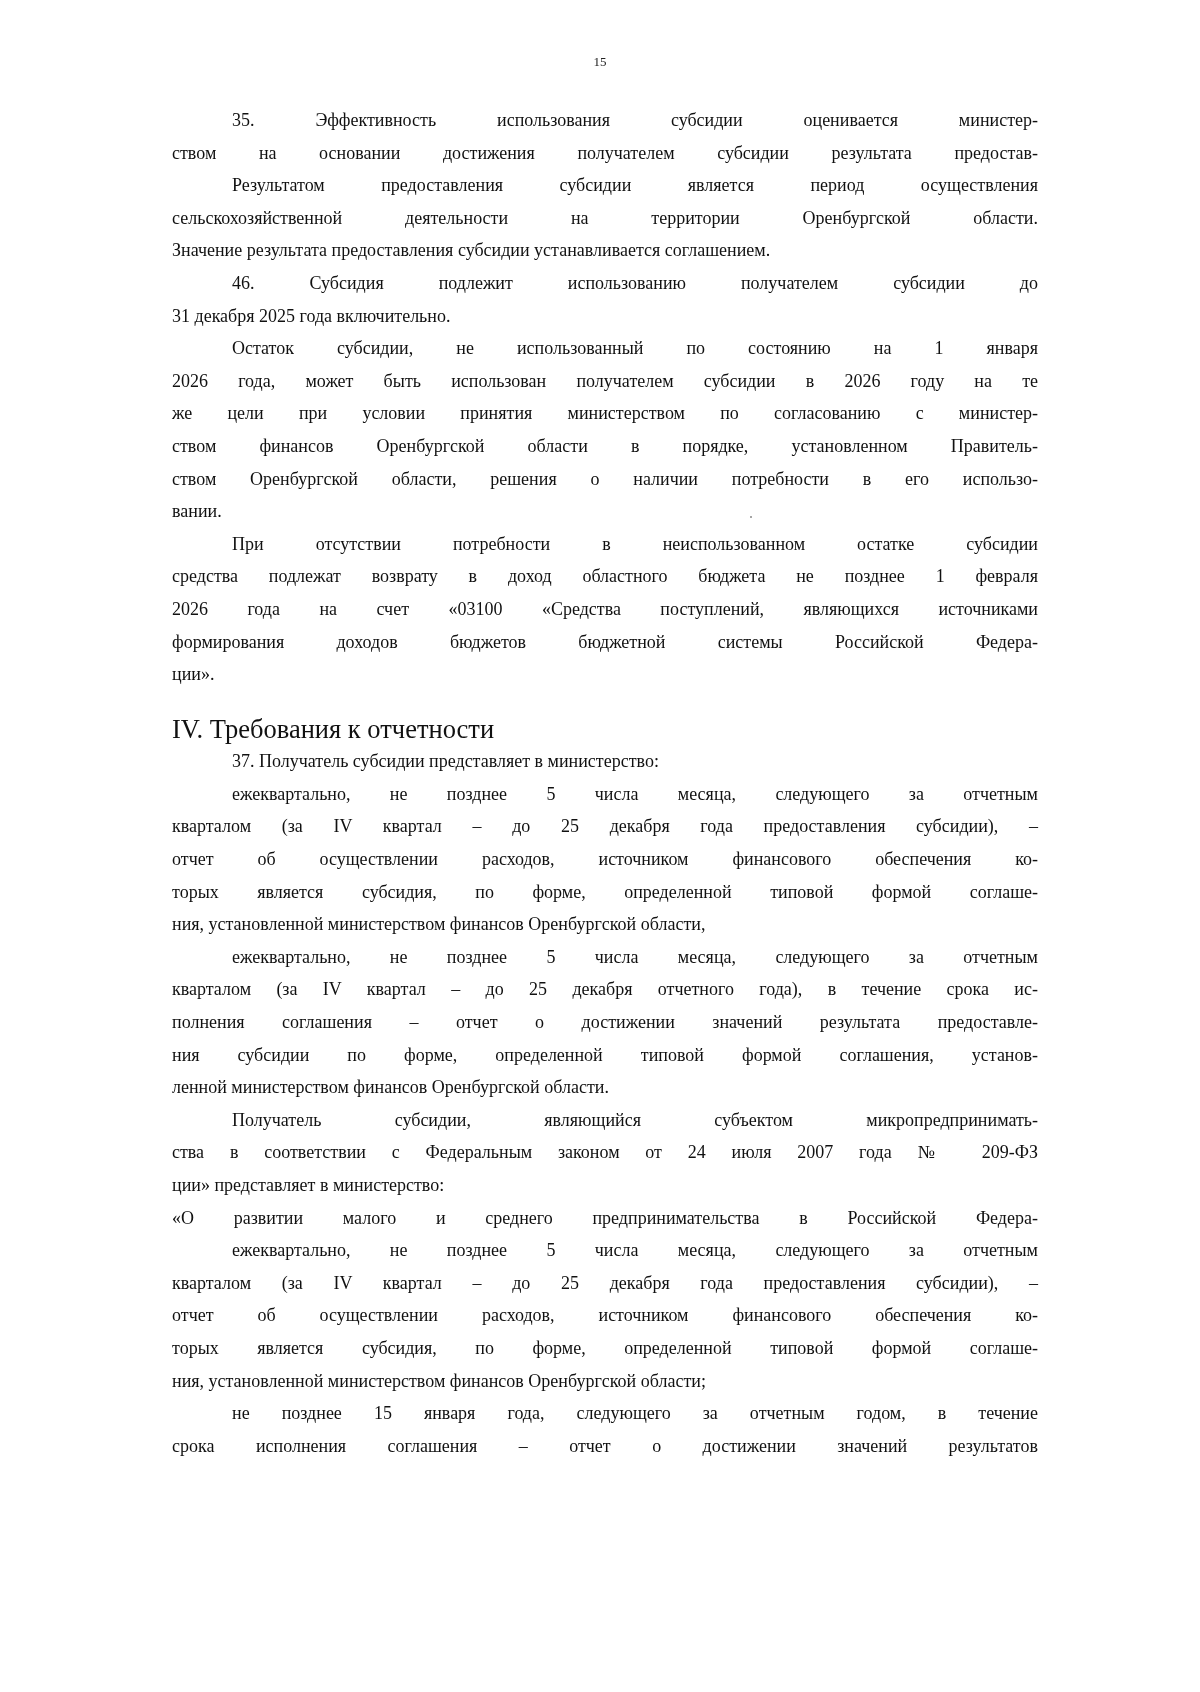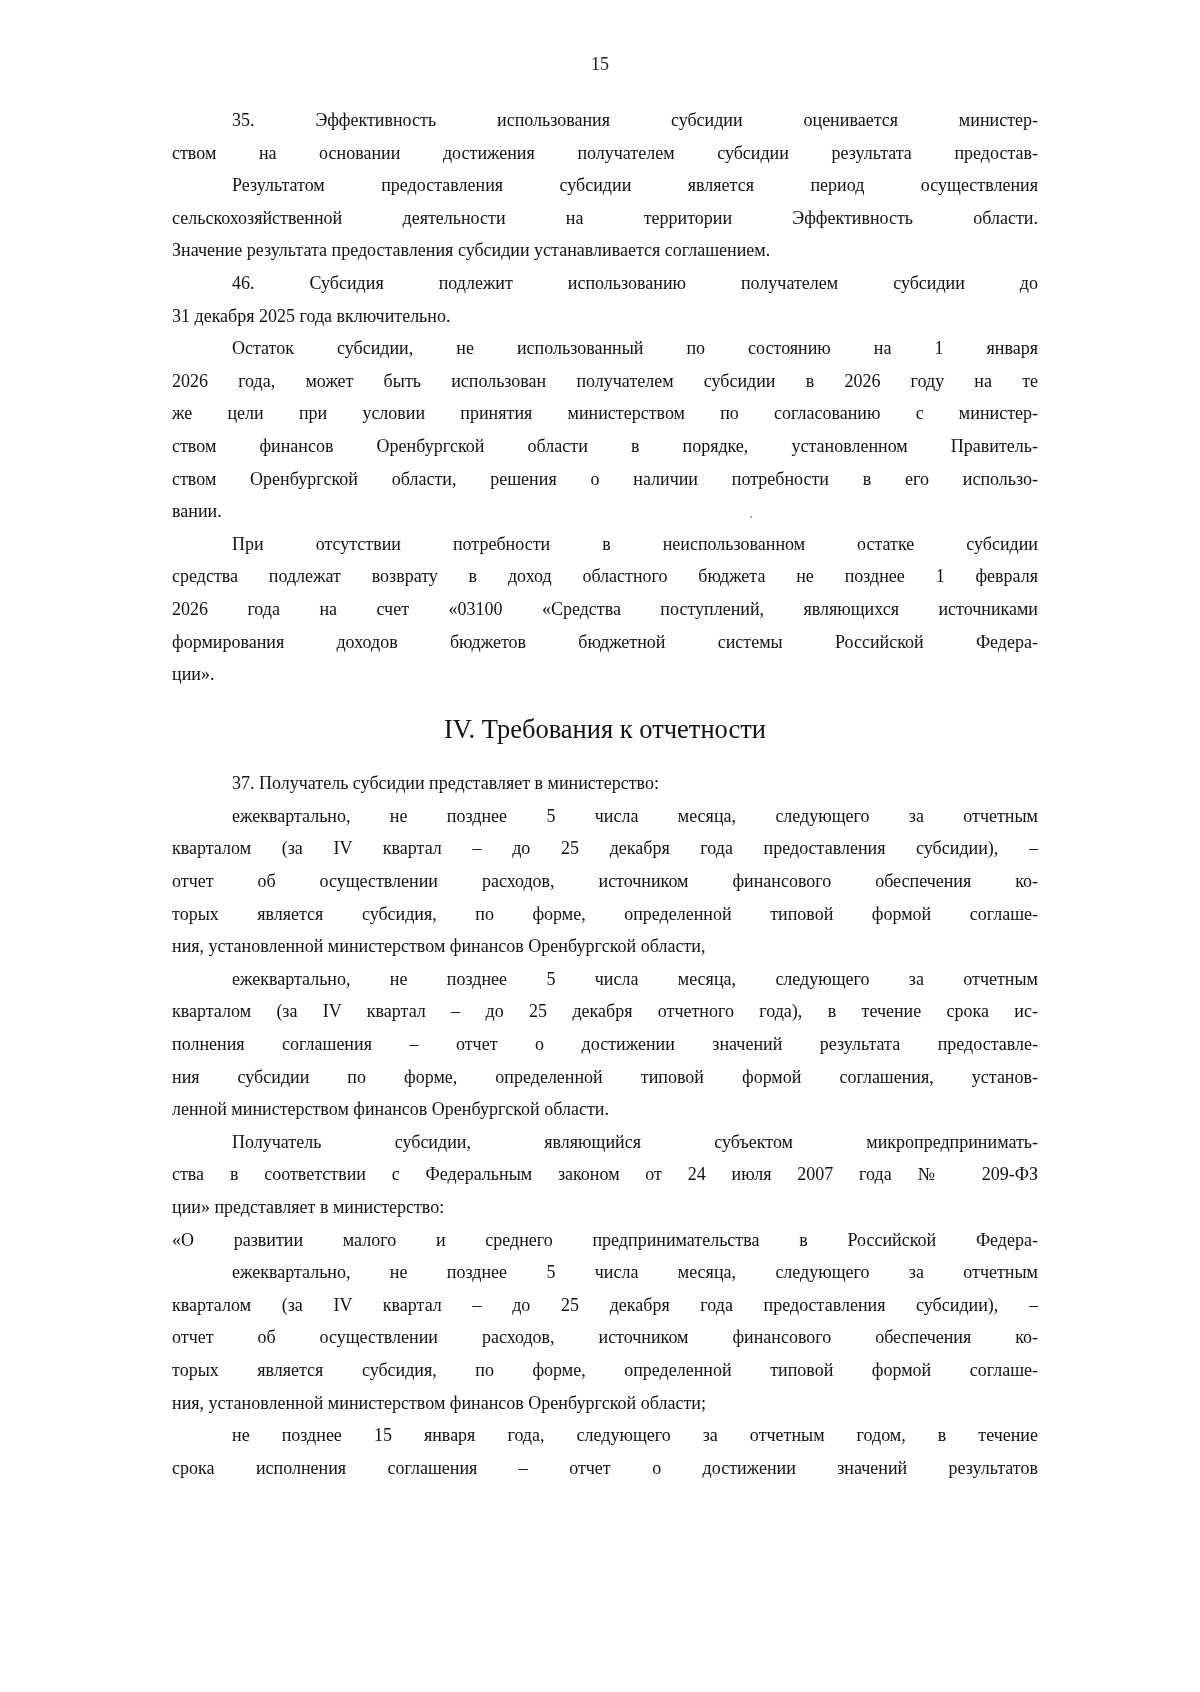--- a/index.html
+++ b/index.html
@@ -4,55 +4,55 @@
 <style>
   html, body { margin: 0; padding: 0; background: #ffffff; }
   body { width: 1200px; height: 1692px; position: relative; overflow: hidden; }
   .page {
     position: absolute; left: 0; top: 0; width: 1200px; height: 1692px;
     background: #ffffff; color: #111111;
     font-family: "Liberation Serif", "DejaVu Serif", serif;
   }
   .page-number {
     position: absolute; top: 54px; left: 0; width: 1200px; text-align: center;
-    font-size: 18px; color: #222;
+    font-size: 13px; color: #222;
   }
   .content {
     position: absolute; left: 172px; top: 104px; width: 866px;
   }
   .line {
     display: block; font-size: 18px; line-height: 32.6px; height: 32.6px;
     white-space: nowrap; text-align: justify; text-align-last: justify;
     letter-spacing: 0px;
   }
   .line.last { text-align-last: left; }
   .line.indent { padding-left: 60px; }
   .heading {
-    display: block; text-align: center; font-size: 26.5px; line-height: 32.6px;
-    height: 32.6px; margin-top: 22px; margin-bottom: 22px;
+    display: block; text-align: left; font-size: 26.5px; line-height: 32.6px;
+    height: 32.6px; margin-top: 22px; 
   }
   .speck {
     position: absolute; width: 2px; height: 2px; background: #888; border-radius: 1px;
   }
 </style>
 </head>
 <body>
 
 <div class="page">
   <div class="page-number">15</div>
 
   <div class="content">
     <div id="before">
         <div>
           <span class="line indent">35. Эффективность использования субсидии оценивается министер-</span>
           <span class="line">ством на основании достижения получателем субсидии результата предостав-</span>
         </div>
         <div>
           <span class="line indent">Результатом предоставления субсидии является период осуществления</span>
-          <span class="line">сельскохозяйственной деятельности на территории Эффективность области.</span>
+          <span class="line">сельскохозяйственной деятельности на территории Оренбургской области.</span>
           <span class="line last">Значение результата предоставления субсидии устанавливается соглашением.</span>
         </div>
         <div>
           <span class="line indent">46. Субсидия подлежит использованию получателем субсидии до</span>
           <span class="line last">31 декабря 2025 года включительно.</span>
         </div>
         <div>
           <span class="line indent">Остаток субсидии, не использованный по состоянию на 1 января</span>
           <span class="line">2026 года, может быть использован получателем субсидии в 2026 году на те</span>
           <span class="line">же цели при условии принятия министерством по согласованию с министер-</span>

